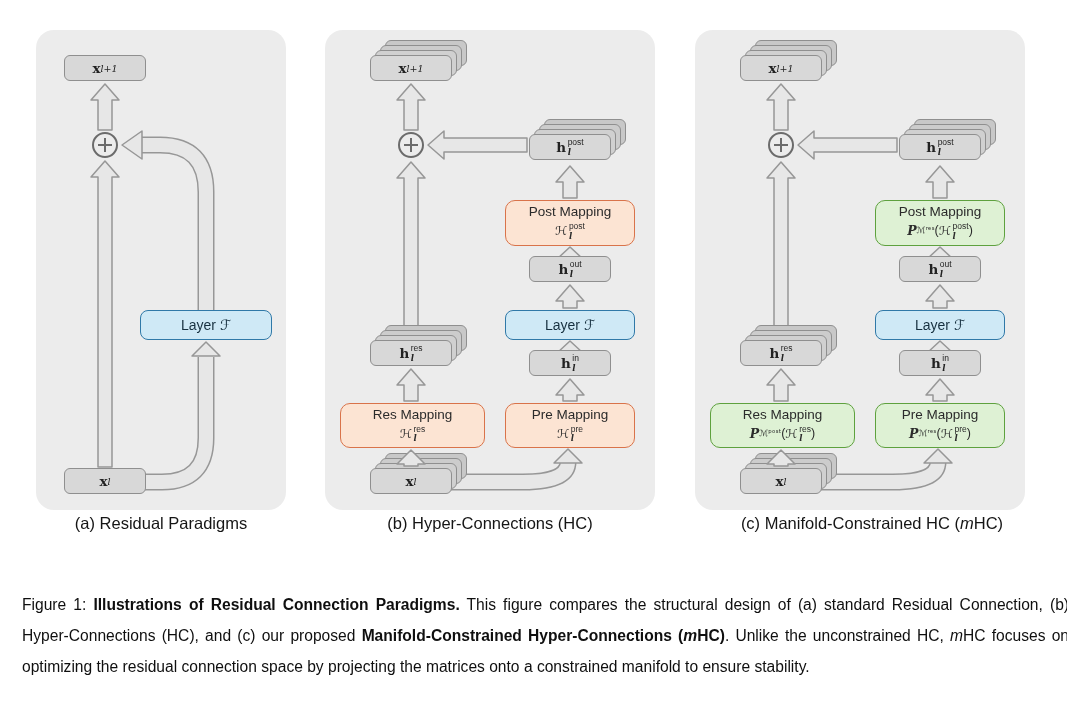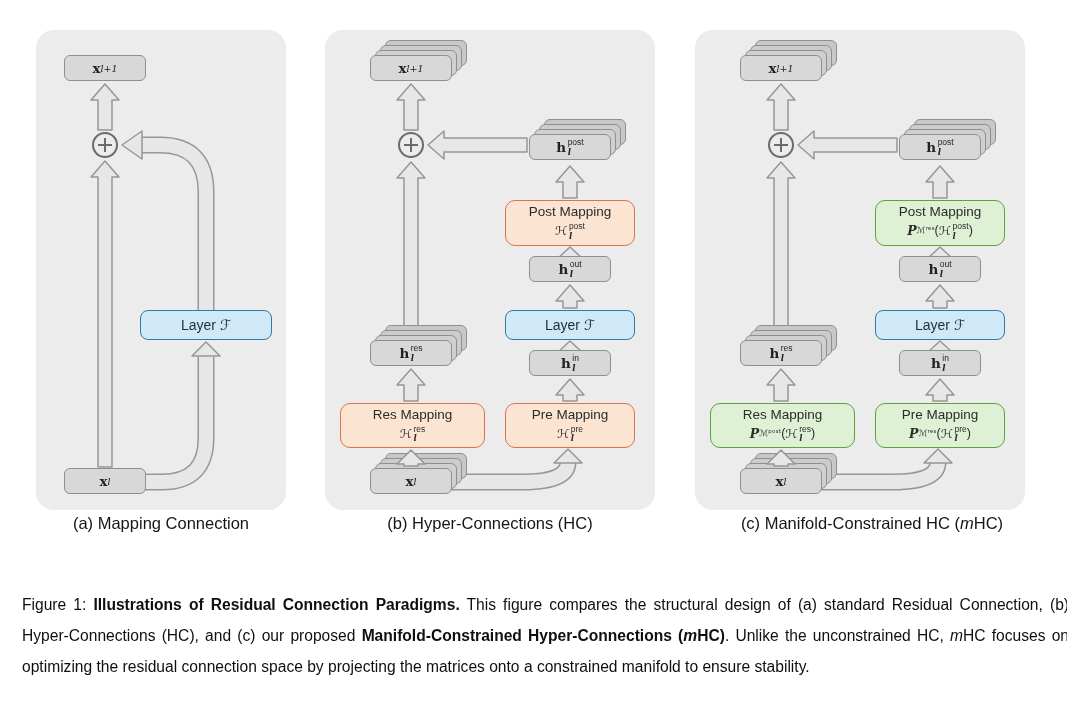--- a/index.html
+++ b/index.html
@@ -342,21 +342,21 @@
       <span class="bvar">x</span>
         <sub class="sub-i">l</sub>
     </div>
   </div>
 
   <svg class="arrows" viewBox="0 0 330 480">
     <path class="blk" d="M79,436 L79,434 L72,434 L86,420 L100,434 L93,434 L93,436 Z"></path>
   </svg>
 </div>
 
-<div class="pcap" style="left:36px;width:250px">(a) Mapping Connection</div>
+<div class="pcap" style="left:36px;width:250px">(a) Residual Paradigms</div>
 <div class="pcap" style="left:325px;width:330px">(b) Hyper-Connections (HC)</div>
 <div class="pcap" style="left:692px;width:360px">
   <span>(c) Manifold-Constrained HC (</span><span class="i">m</span><span>HC)</span>
 </div>
 
 <p class="figcap">
   <span>Figure 1: </span><span class="b">Illustrations of Residual Connection Paradigms.</span><span> This figure compares the structural design of (a) standard Residual Connection, (b) Hyper-Connections (HC), and (c) our proposed </span><span class="b">Manifold-Constrained Hyper-Connections</span><span class="b"> (</span><span class="b i">m</span><span class="b">HC</span><span class="b">)</span><span>. Unlike the unconstrained HC, </span><span class="i">m</span><span>HC focuses on optimizing the residual connection space by projecting the matrices onto a constrained manifold to ensure stability.</span>
 </p>
 
 </body></html>

